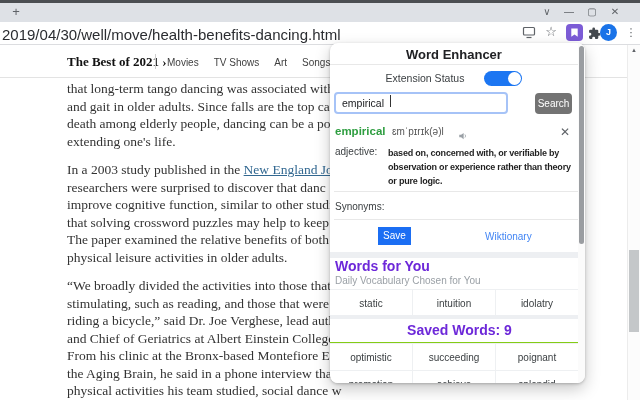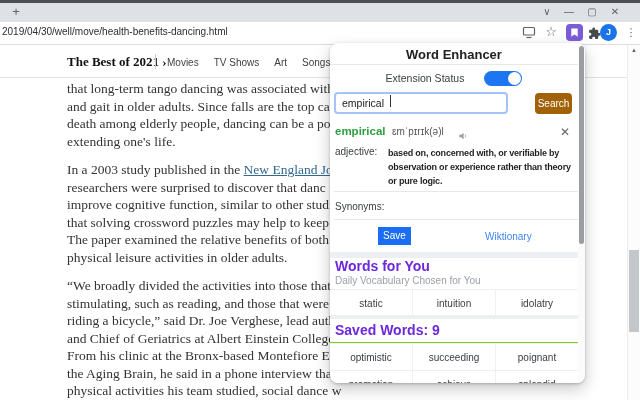--- a/index.html
+++ b/index.html
@@ -8,21 +8,21 @@
 
   
   .win-edge{position:absolute;top:0;left:0;right:0;height:3px;background:#4b4e52;z-index:5;}
   .tabstrip{position:absolute;top:0;left:0;right:0;height:22px;background:#dee1e6;z-index:4;}
   .newtab{position:absolute;left:8px;top:4px;width:16px;height:16px;color:#5f6368;font-size:13px;
           line-height:16px;text-align:center;}
   .winctl{position:absolute;top:4px;width:18px;height:16px;color:#5f6368;font-size:10px;
           line-height:15px;text-align:center;}
   .toolbar{position:absolute;top:22px;left:0;right:0;height:22px;background:#fff;
            border-bottom:1px solid #dcdde0;z-index:4;}
-  .url{position:absolute;left:2px;top:4px;font-size:10px;color:#2b2d31;white-space:nowrap;}
+  .url{position:absolute;left:2px;top:4px;font-size:15px;color:#2b2d31;white-space:nowrap;}
   .tb-icon{position:absolute;top:3px;width:16px;height:16px;color:#5f6368;text-align:center;}
   .ext-badge{position:absolute;left:566px;top:2px;width:17px;height:17px;background:#7c5cd6;
              border-radius:4px;display:flex;align-items:center;justify-content:center;}
   .avatar{position:absolute;left:600px;top:2px;width:17px;height:17px;border-radius:50%;
           background:#1a73e8;color:#fff;font-size:9px;font-weight:bold;text-align:center;line-height:17px;}
   .kebab{position:absolute;left:624px;top:3px;width:14px;height:16px;color:#5f6368;font-size:11px;
          line-height:15px;text-align:center;letter-spacing:0;}
 
   
   .page{position:absolute;top:45px;left:0;right:0;bottom:0;background:#fff;}
@@ -48,40 +48,40 @@
   .pp-title{position:absolute;top:4px;left:0;width:248px;text-align:center;font-size:13px;font-weight:600;}
   .pp-div{position:absolute;left:0;width:255px;border-top:1px solid #e8e8e8;}
   .status-row{position:absolute;top:26px;left:0;width:248px;height:18px;display:flex;
               align-items:center;justify-content:center;gap:20px;}
   .status-label{font-size:10.5px;color:#3c4043;}
   .toggle{width:38px;height:15px;border-radius:8px;background:#1c76f2;position:relative;}
   .toggle .knob{position:absolute;right:1px;top:1px;width:13px;height:13px;border-radius:50%;background:#fff;}
   .search-input{position:absolute;left:4px;top:49px;width:164px;height:18px;border:2px solid #a6c3f7;
                 border-radius:4px;font-size:10.5px;padding:0 0 0 6px;color:#202124;outline:none;
                 font-family:"Liberation Sans",sans-serif;}
-  .search-btn{position:absolute;left:205px;top:50px;width:37px;height:21px;background:#a16207;color:#fff;
+  .search-btn{position:absolute;left:205px;top:50px;width:37px;height:21px;background:#737373;color:#fff;
               font-size:10px;border:none;border-radius:4px;line-height:21px;text-align:center;padding:0;}
   .res-word{position:absolute;left:5px;top:82px;font-size:11.5px;font-weight:bold;color:#2f9e41;}
   .res-pron{position:absolute;left:62px;top:83px;font-size:10px;color:#555;}
   .res-speaker{position:absolute;left:128px;top:84px;}
   .res-close{position:absolute;left:230px;top:82px;font-size:12px;color:#5f6368;}
   .pos-label,.syn-label{position:absolute;left:5px;font-size:10px;color:#3c4043;}
   .definition{position:absolute;left:58px;top:103px;width:192px;font-size:9px;font-weight:bold;
               letter-spacing:-0.2px;line-height:14px;white-space:pre-line;color:#1f1f1f;}
   .synonyms{position:absolute;left:58px;top:158px;font-size:9px;letter-spacing:-0.3px;color:#3c4043;white-space:nowrap;}
   .save-btn{position:absolute;left:48px;top:184px;width:33px;height:18px;background:#1b6ef3;color:#fff;
             font-size:10px;border:none;border-radius:0;line-height:18px;text-align:center;padding:0;}
   .wikt-link{position:absolute;left:155px;top:188px;font-size:10px;color:#4285f4;text-decoration:none;}
   .band{position:absolute;left:0;width:255px;height:6px;background:#edeff2;}
   .sec-title{position:absolute;left:5px;font-size:14px;font-weight:600;color:#6d28d9;}
   .sec-sub{position:absolute;left:5px;top:232px;font-size:10px;color:#9aa0a6;text-align:center;}
   .word-grid{position:absolute;left:0;width:249px;display:grid;grid-template-columns:repeat(3,1fr);}
   .word-cell{height:26px;border:1px solid #eef0f2;border-left:none;background:#fff;font-size:10px;
              color:#3c4043;display:flex;align-items:center;justify-content:center;}
-  .sw-head{position:absolute;left:0;top:276px;width:249px;height:23px;border-bottom:7px solid #84cc16;}
+  .sw-head{position:absolute;left:0;top:276px;width:249px;height:23px;border-bottom:7px solid #84cc16;text-align:center;}
   .pp-scroll{position:absolute;right:0;top:0;bottom:0;width:7px;background:#fbfbfb;}
   .pp-thumb{position:absolute;left:1px;top:3px;width:5px;height:198px;background:#9a9da1;border-radius:3px;}
   .caret-note{position:absolute;left:60px;top:52px;width:1px;height:12px;background:#333;}
 </style>
 </head>
 <body>
 
 <div class="win-edge"></div>
 <div class="tabstrip">
   <div class="newtab">+</div>

